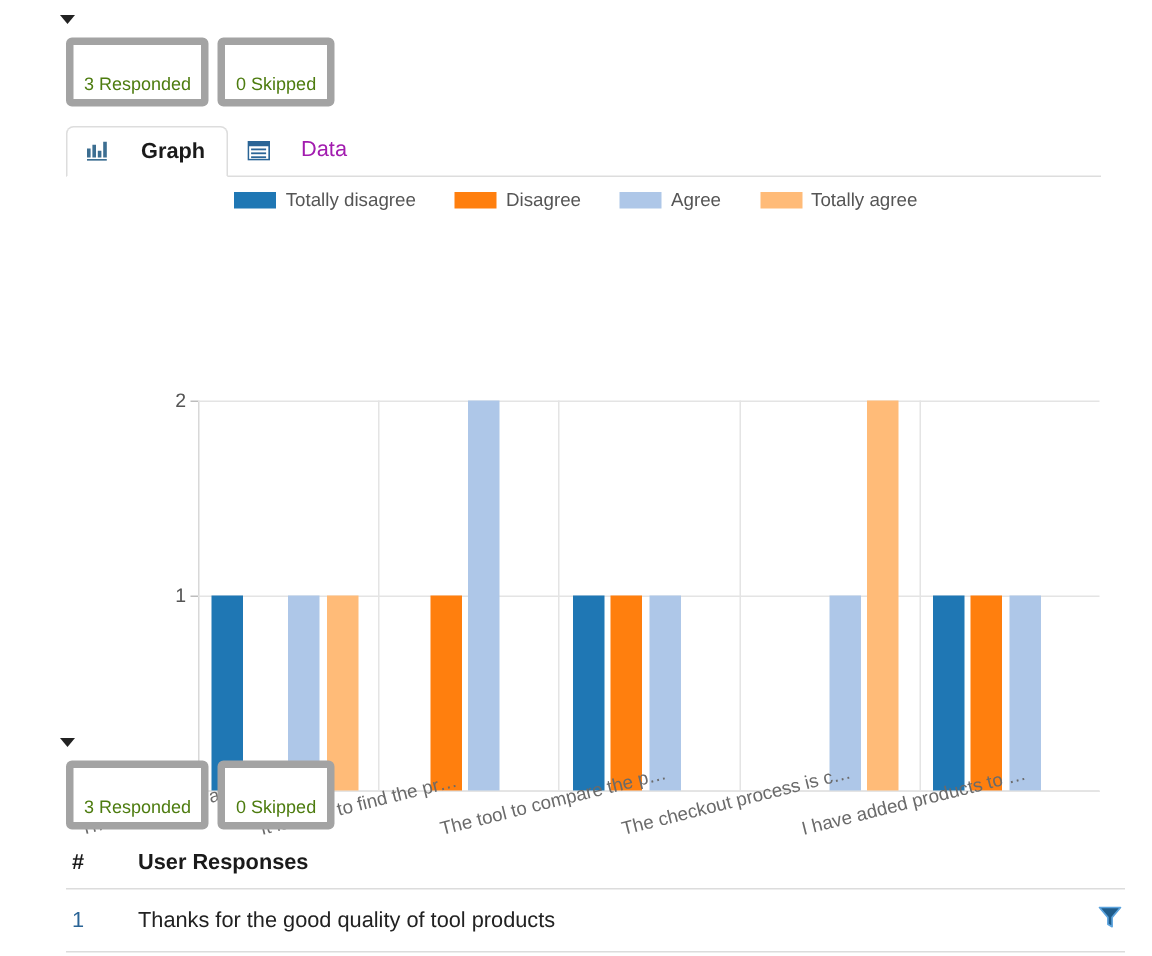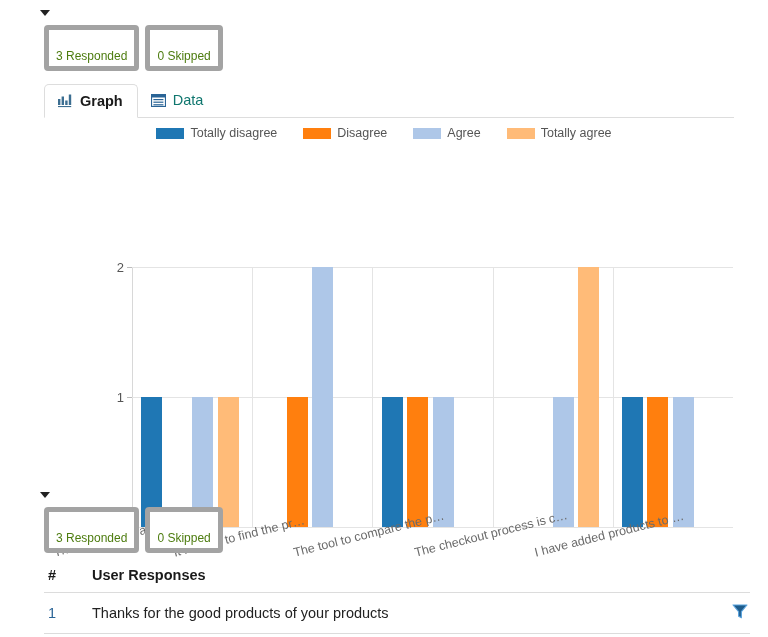--- a/index.html
+++ b/index.html
@@ -57,37 +57,37 @@
     margin-left: 44px;
     width: 690px;
     border-bottom: 1px solid #dddddd;
     display: flex;
     align-items: flex-end;
     height: 34px;
   }
   .tab {
     display: flex;
     align-items: center;
-    gap: 7px;
+    gap: 21px;
     padding: 7px 14px 7px 13px;
     font-size: 14.5px;
     cursor: pointer;
     height: 34px;
     position: relative;
   }
   .tab.active {
     border: 1px solid #dddddd;
     border-bottom: 1px solid #ffffff;
     border-radius: 5px 5px 0 0;
     background: #ffffff;
     color: #1a1a1a;
     font-weight: bold;
     margin-bottom: -1px;
   }
-  .tab.inactive { color: #0f766e; }
+  .tab.inactive { color: #a21caf; }
   .tab-icon { display: inline-flex; align-items: center; }
 
   
   .chart-area {
     position: relative;
     width: 768px;
     height: 350px;
     margin-top: 2px;
   }
   .legend {
@@ -314,21 +314,21 @@
     <table class="resp-table">
       <thead>
         <tr>
           <th class="c-num">#</th>
           <th colspan="2">User Responses</th>
         </tr>
       </thead>
       <tbody id="resp-body">
           <tr>
             <td class="c-num">1</td>
-            <td>Thanks for the good products of your products</td>
+            <td>Thanks for the good quality of tool products</td>
             <td class="c-act"><span class="filter-btn"><svg width="16" height="15" viewBox="0 0 16 15">
                   <path d="M1 1 H15 L9.4 7.6 V13.8 L6.6 12.2 V7.6 Z" fill="#1f5c8b" stroke="#5ba3dd" stroke-width="1.1" stroke-linejoin="round"></path>
                 </svg></span></td>
           </tr>
         </tbody>
     </table>
   </div>
 
 </div>
 

